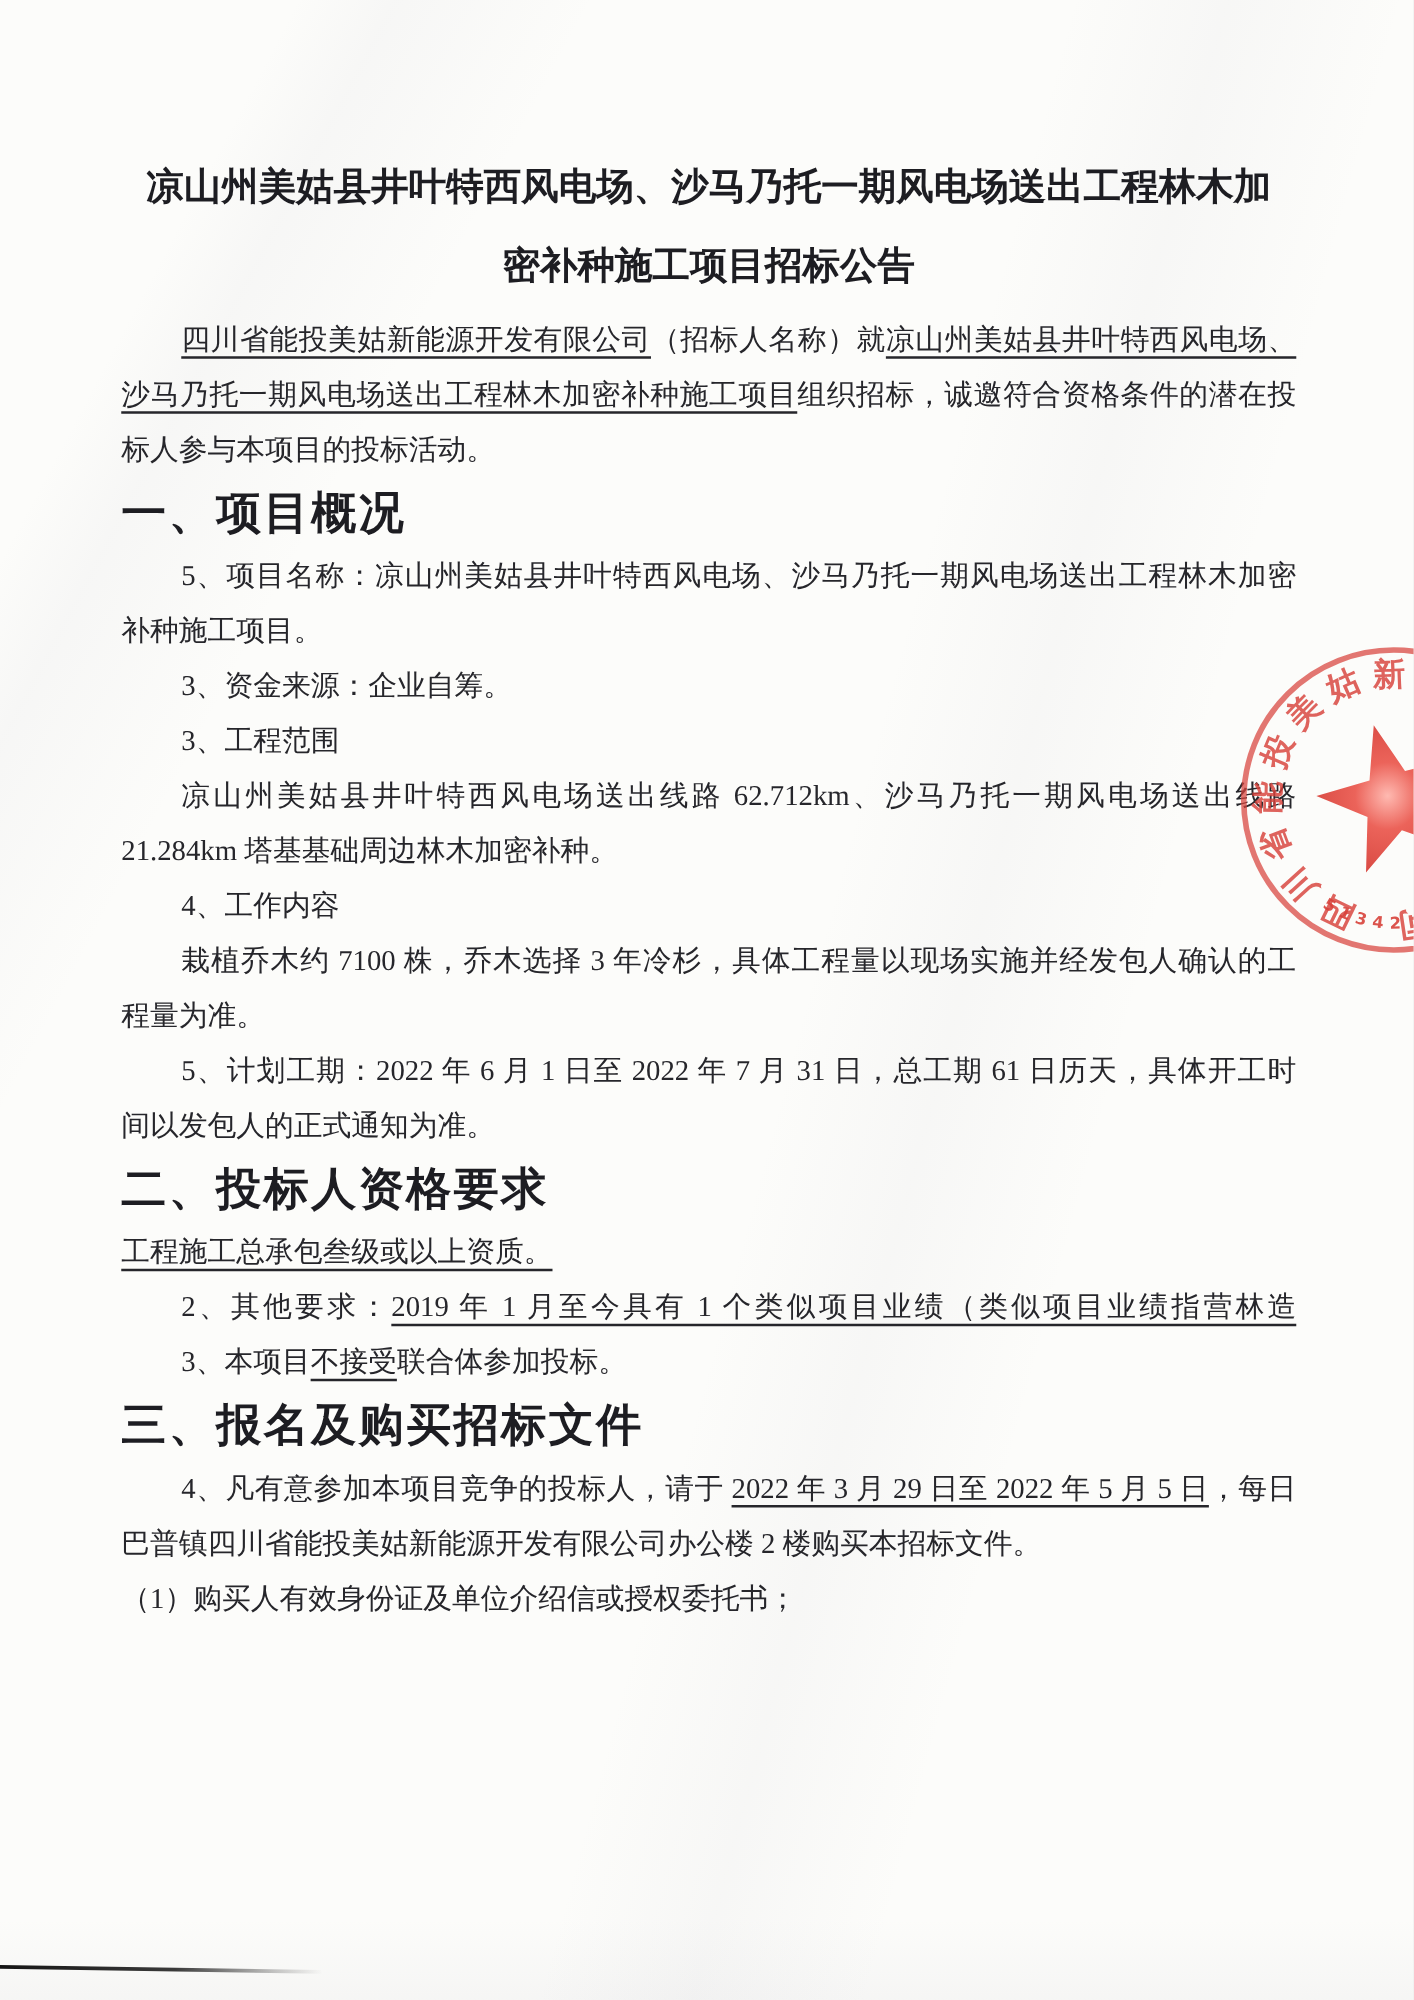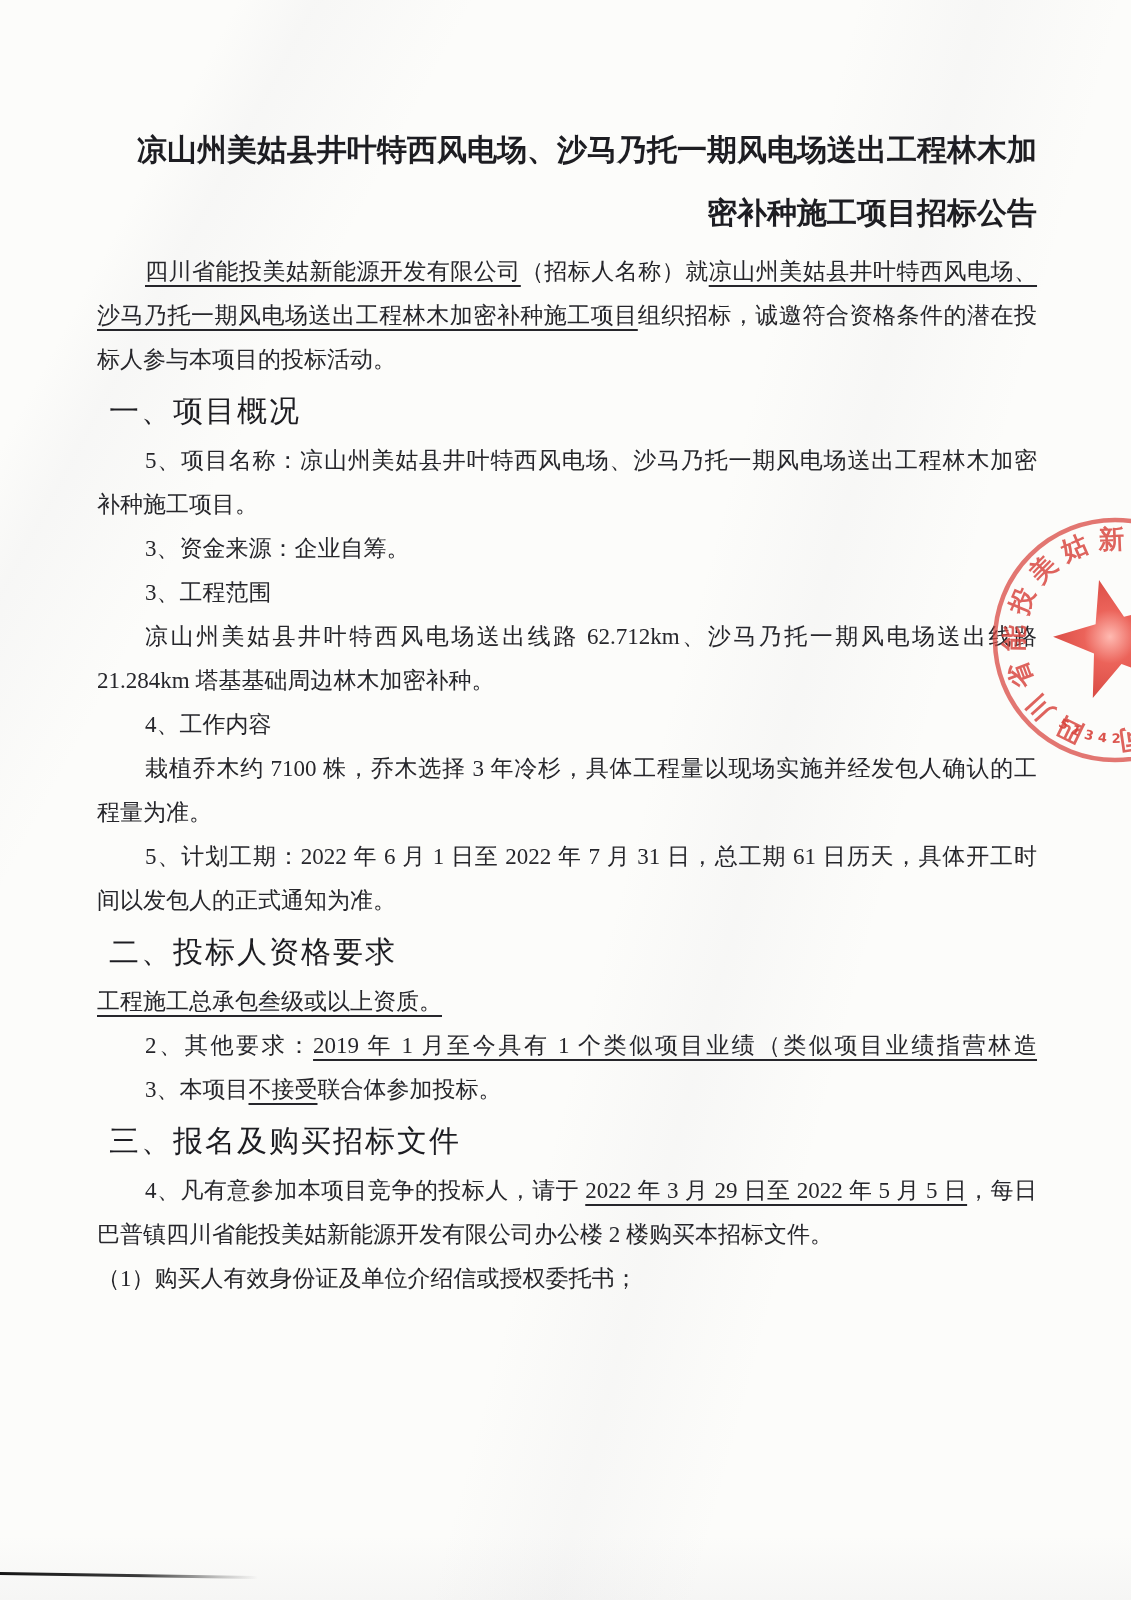--- a/index.html
+++ b/index.html
@@ -17,29 +17,29 @@
     content:"";position:absolute;inset:0;pointer-events:none;
     background:
       linear-gradient(118deg, rgba(185,185,195,0) 12%, rgba(185,185,195,.08) 16%, rgba(185,185,195,0) 24%),
       linear-gradient(105deg, rgba(180,180,190,0) 55%, rgba(180,180,190,.07) 63%, rgba(180,180,190,0) 72%),
       linear-gradient(0deg, rgba(190,190,198,.10) 0%, rgba(190,190,198,0) 4%);
   }
   .content{position:absolute;left:97px;top:118px;width:940px;}
   .title{
     font-family:"DejaVu Sans","Liberation Sans",sans-serif;
     font-weight:700;font-size:30px;line-height:63px;
-    text-align:right;color:#1d1d22;margin-bottom:6px;
+    text-align:center;color:#1d1d22;margin-bottom:6px;
   }
   .ln{font-size:23px;line-height:44px;white-space:nowrap;}
   .jl{white-space:normal;text-align:justify;text-align-last:justify;}
   .ind{text-indent:48px;}
   .h{
     font-family:"DejaVu Sans","Liberation Sans",sans-serif;
-    font-weight:400;font-size:30px;line-height:52px;
-    letter-spacing:2px;color:#1d1d22;margin:3px 12px 2px;
+    font-weight:700;font-size:36px;line-height:52px;
+    letter-spacing:2px;color:#1d1d22;margin:3px 0 2px;
     white-space:nowrap;
   }
   .u{text-decoration:underline;text-underline-offset:6px;text-decoration-thickness:1.5px;}
   
   .seal{position:absolute;left:981px;top:495px;width:150px;height:290px;}
   .seal svg{overflow:visible;}
   .seal .ring{fill:none;stroke-width:4.5px;opacity:.72;}
   .seal text{font-family:"DejaVu Sans","Liberation Sans",sans-serif;text-anchor:middle;opacity:.82;font-weight:700;}
   .seal .sd{font-size:13px;letter-spacing:1px;opacity:.9;}
   .seal .star{opacity:.92;}

